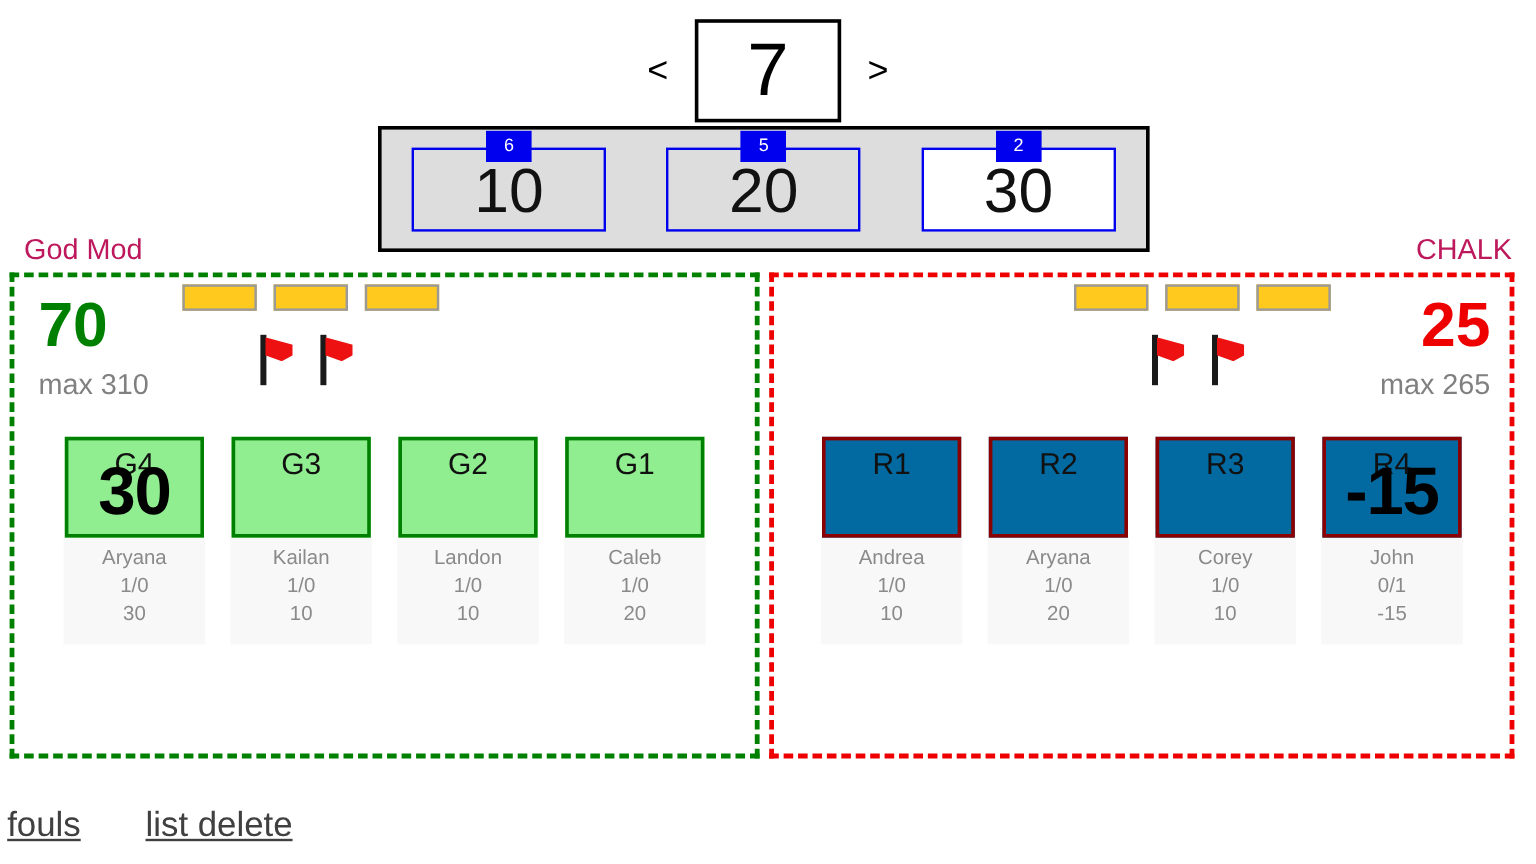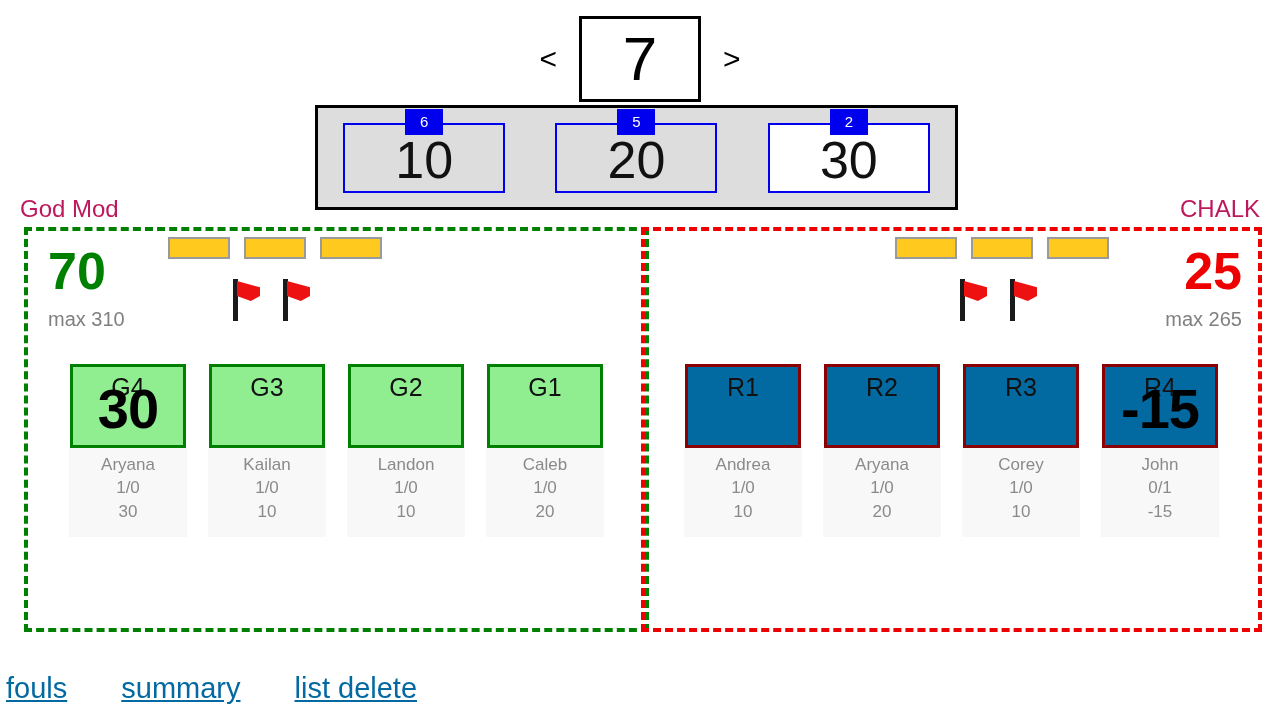--- a/index.html
+++ b/index.html
@@ -106,41 +106,41 @@
   #team-name-right { right: 20px; }
 
   
   .team-panel {
     position: absolute;
     top: 227px;
     height: 405px;
     box-sizing: border-box;
   }
   #panel-left {
-    left: 24px;
+    left: 8px;
     width: 625px;
     border: 4px dashed #008000;
   }
   #panel-right {
     left: 641px;
     width: 621px;
     border: 4px dashed #ee0000;
   }
 
   .team-score {
     position: absolute;
     top: 14px;
     font-size: 52px;
     font-weight: bold;
     line-height: 1;
   }
   .team-max {
     position: absolute;
     top: 78px;
-    font-size: 20px;
+    font-size: 24px;
     color: #808080;
     line-height: 1;
   }
   #panel-left .team-score { left: 20px; color: #008000; }
   #panel-left .team-max   { left: 20px; }
   #panel-right .team-score { right: 16px; color: #ee0000; }
   #panel-right .team-max   { right: 16px; }
 
   
   .markers {
@@ -249,21 +249,21 @@
   #bottom-links {
     position: absolute;
     left: 0; top: 672px;
     width: 1280px;
     display: flex;
     gap: 54px;
     padding-left: 6px;
     box-sizing: border-box;
   }
   #bottom-links a {
-    color: #0369a1;
+    color: #404040;
     text-decoration: underline;
     font-size: 29px;
     white-space: nowrap;
   }
 </style>
 </head>
 <body>
 
 <div id="round-stepper">
   <div class="stepper-arrow">&lt;</div>
@@ -416,15 +416,14 @@
           <div>John</div>
           <div>0/1</div>
           <div>-15</div>
         </div>
       </div>
     </div>
 </div>
 
 <div id="bottom-links">
     <a href="#">fouls</a>
-    <a href="#">summary</a>
     <a href="#">list delete</a>
   </div>
 
 </body></html>

